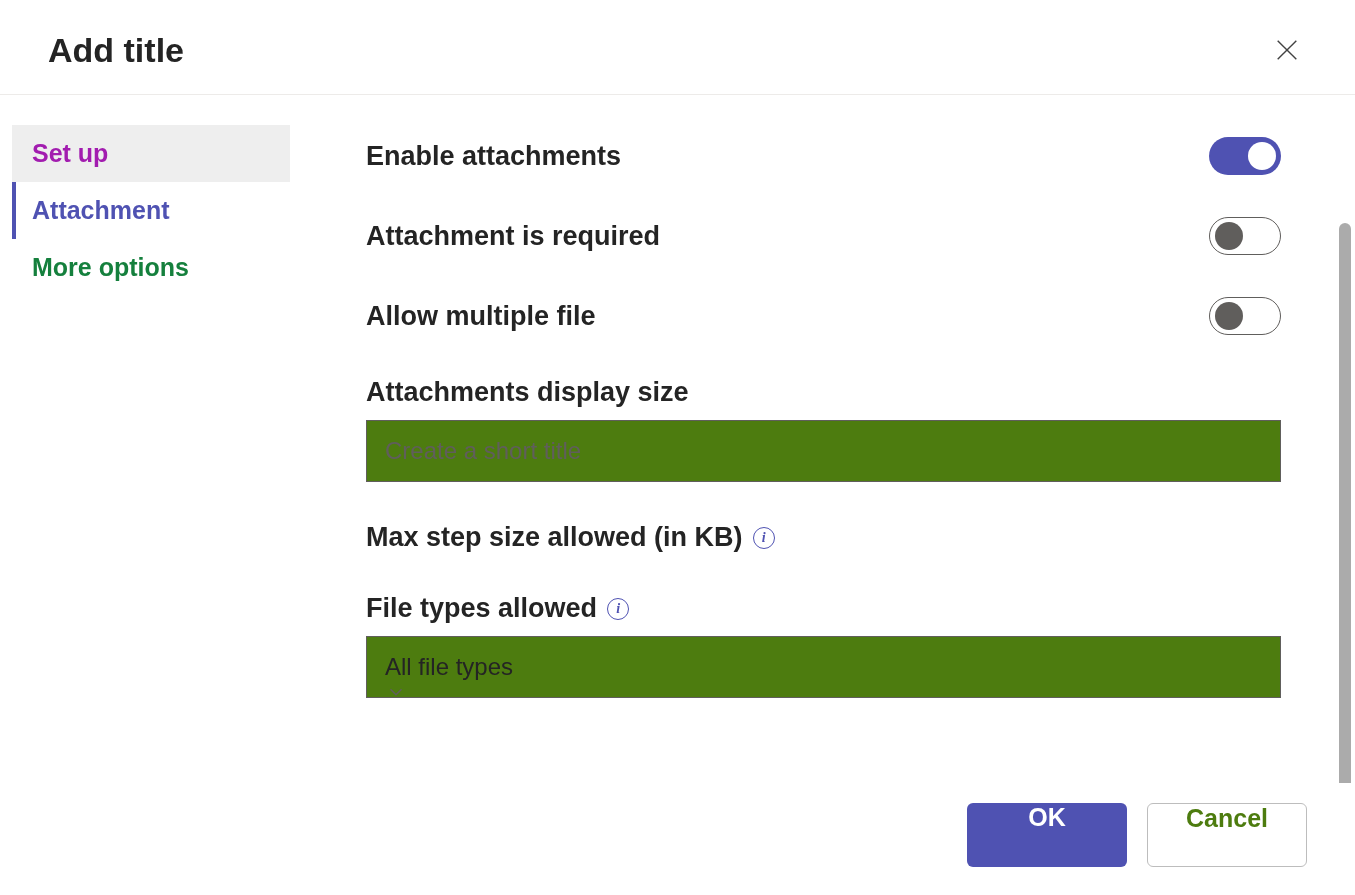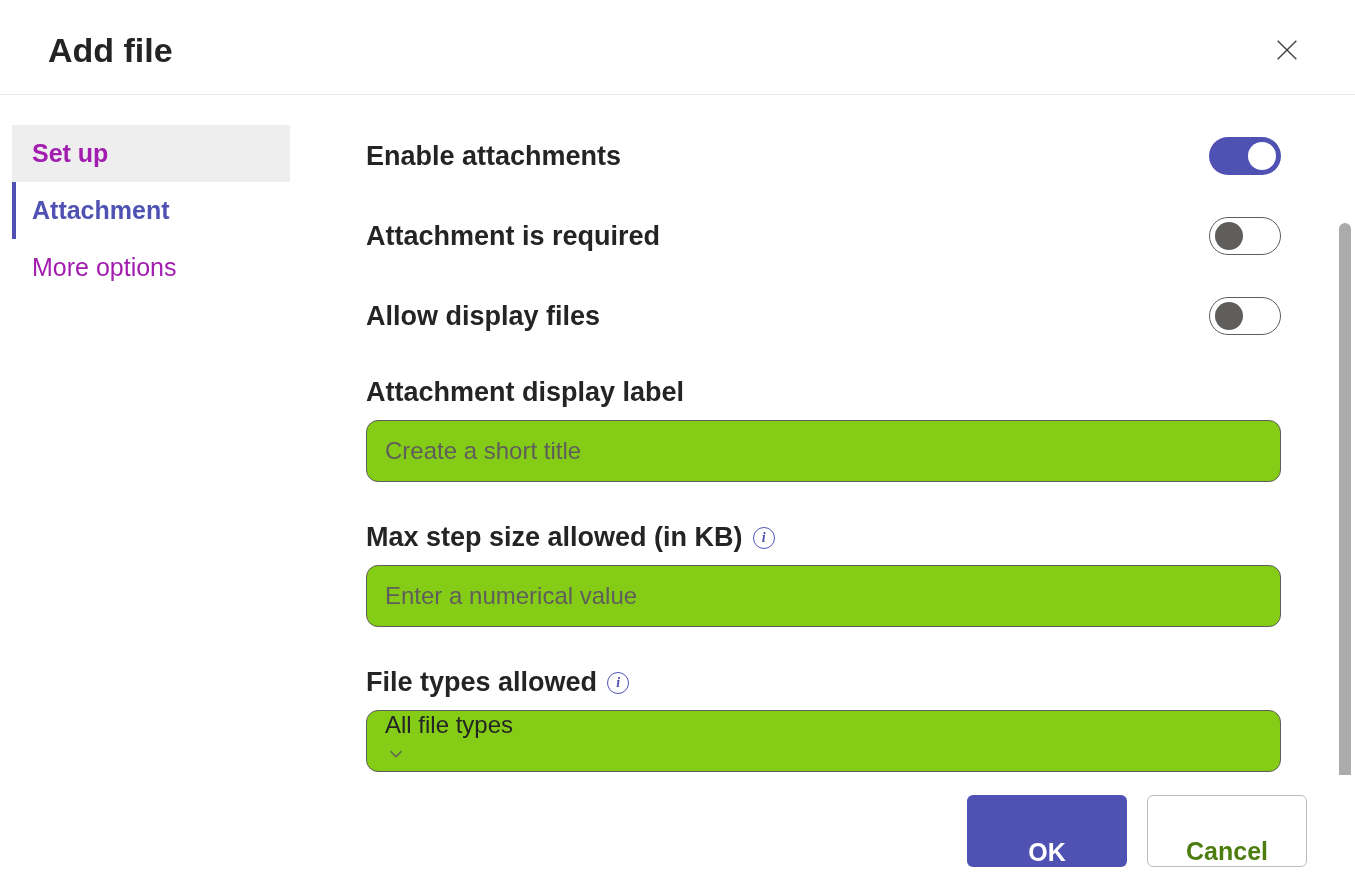--- a/index.html
+++ b/index.html
@@ -50,23 +50,23 @@
   }
   .sidebar {
     width: 290px;
     padding: 30px 0 0 12px;
     flex-shrink: 0;
   }
   .side-item {
     font-size: 25px;
     padding: 14px 16px;
     cursor: pointer;
-    color: #a21caf;
+    color: #15803d;
     border-left: 4px solid transparent;
-    font-weight: 400;
+    font-weight: 700;
   }
   .side-item.visited {
     background: #eeeeee;
     color: #a21caf;
     border-left: 4px solid transparent;
     font-weight: 600;
   }
   .side-item.active {
     color: #4f52b2;
     background: #ffffff;
@@ -145,27 +145,27 @@
     color: #4f52b2;
     font-size: 14px;
     font-style: italic;
     font-family: serif;
     font-weight: 600;
   }
   .text-input, .select-input {
     width: 100%;
     height: 62px;
     border: 1px solid #605e5c;
-    border-radius: 12px;
+    border-radius: 0;
     font-size: 24px;
-    padding: 0 18px;
+    padding: 16px 18px;
     color: #201f1e;
     font-family: inherit;
     outline: none;
-    background: #84cc16;
+    background: #4d7c0f;
   }
   .text-input::placeholder { color: #605e5c; }
   .select-input {
     display: flex;
     align-items: flex-start;
     justify-content: space-between;
     cursor: pointer;
     color: #242424;
     flex-direction: column;
   }
@@ -187,26 +187,26 @@
   
   .footer {
     padding: 20px 48px 28px 0;
     display: flex;
     justify-content: flex-end;
     gap: 20px;
     background: #fff;
   }
   .btn {
     min-width: 160px;
-    height: 72px;
+    height: 64px;
     font-size: 25px;
     font-weight: 600;
     border-radius: 6px;
     display: flex;
-    align-items: flex-end;
+    align-items: flex-start;
     justify-content: center;
     cursor: pointer;
     font-family: inherit;
   }
   .btn-primary {
     background: #4f52b2;
     color: #fff;
     border: none;
   }
   .btn-secondary {
@@ -214,21 +214,21 @@
     color: #4d7c0f;
     border: 1.5px solid #bdbdbd;
   }
 </style>
 </head>
 <body>
 
 <div class="dialog">
 
   <div class="header">
-    <div class="header-title">Add file</div>
+    <div class="header-title">Add title</div>
     <div class="close-btn">
       <svg viewBox="0 0 24 24" fill="none" stroke="currentColor" stroke-width="1.2">
         <line x1="4" y1="4" x2="20" y2="20"></line>
         <line x1="20" y1="4" x2="4" y2="20"></line>
       </svg>
     </div>
   </div>
 
   <div class="body">
 
@@ -254,37 +254,36 @@
       </div>
 
       <div class="row">
         <div class="row-label">Attachment is required</div>
         <div class="toggle off">
           <div class="knob"></div>
         </div>
       </div>
 
       <div class="row">
-        <div class="row-label">Allow display files</div>
+        <div class="row-label">Allow multiple file</div>
         <div class="toggle off">
           <div class="knob"></div>
         </div>
       </div>
 
       <div class="field-group">
-        <div class="field-label">Attachment display label</div>
+        <div class="field-label">Attachments display size</div>
         <input class="text-input" type="text" placeholder="Create a short title" style="">
       </div>
 
       <div class="field-group">
         <div class="field-label">
           <span>Max step size allowed (in KB)</span>
           <span class="info-icon">i</span>
         </div>
-        <input class="text-input" type="text" placeholder="Enter a numerical value" style="">
       </div>
 
       <div class="field-group">
         <div class="field-label">
           <span>File types allowed</span>
           <span class="info-icon">i</span>
         </div>
         <div class="select-input">
           <span>All file types</span>
           <span class="chev">

